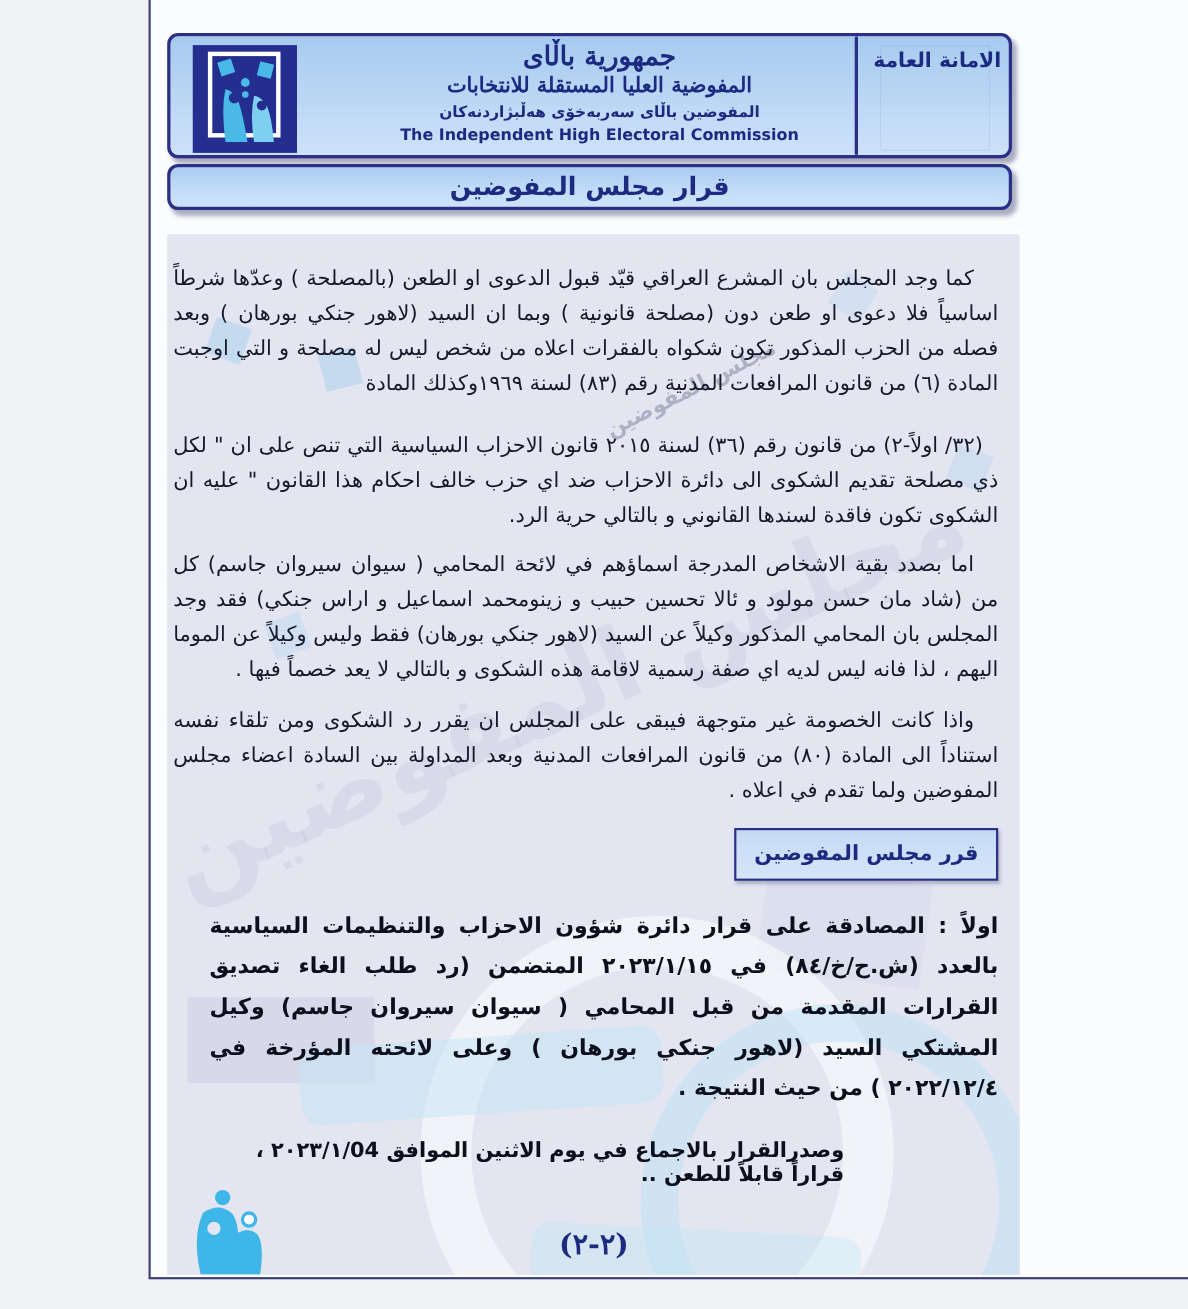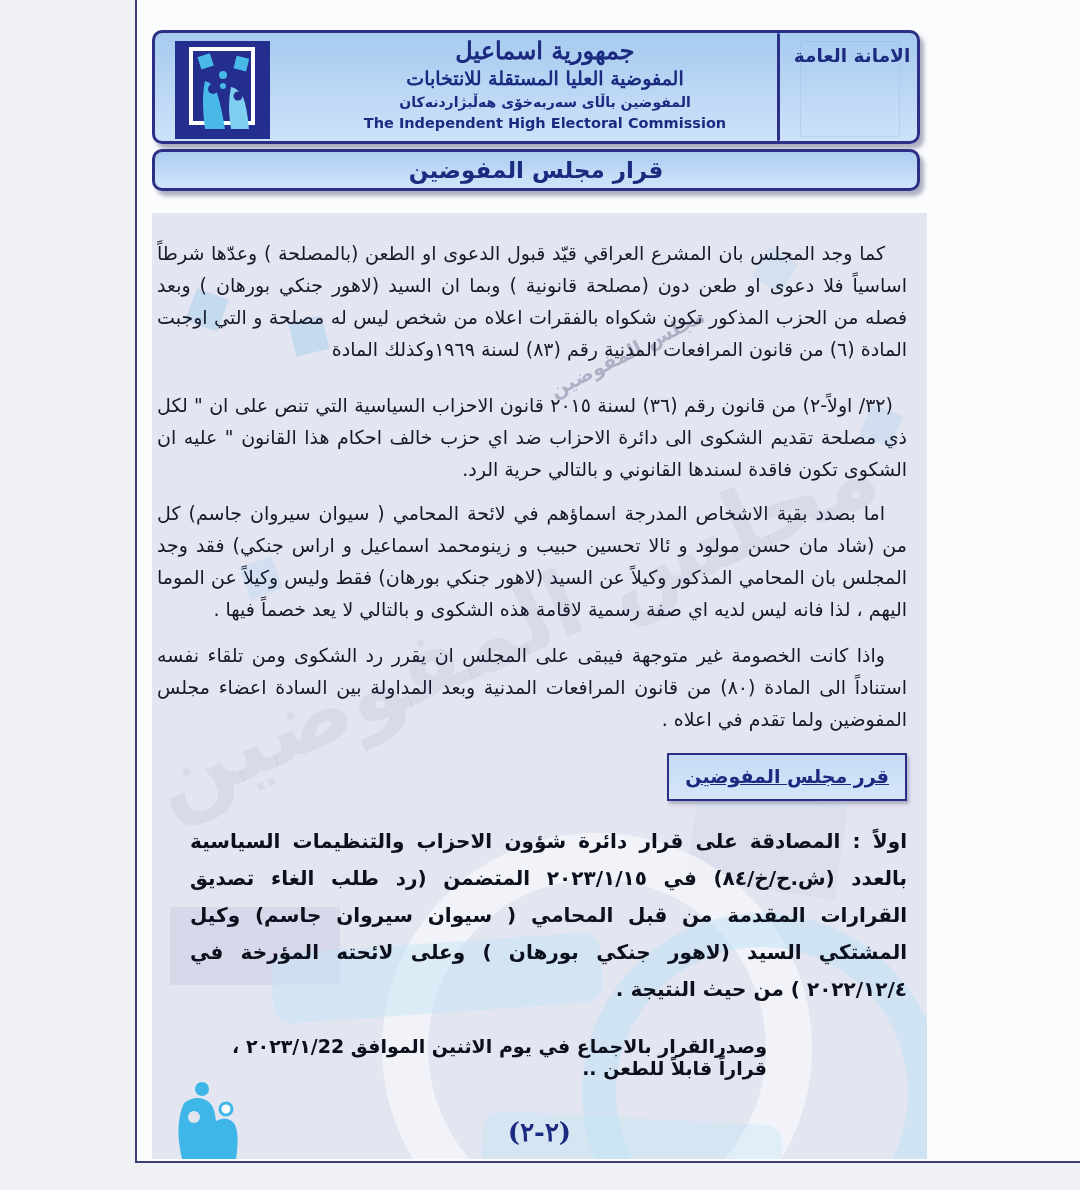--- a/index.html
+++ b/index.html
@@ -70,21 +70,20 @@
   .p1 { margin-bottom:24px; }
   .p2 { margin-bottom:12px; text-indent:14px;margin-top:10px; }
   .p3 { margin-bottom:14px; }
   .p4 { margin-bottom:18px; }
   .decision-badge {
     display:table; margin:6px 0 22px 0;
     background:linear-gradient(180deg,#c4daf4,#d6e6fa);
     border:2.5px solid #2b2f86; padding:5px 16px 7px 16px;
     color:#1c2a80; font-weight:bold; font-size:19px;
     box-shadow:2px 3px 3px rgba(90,95,130,.4);
-    text-decoration:underline;
   }
   .bold-para { font-weight:bold; font-size:20px; line-height:37px; color:#0c0f1c; }
   .d1 { margin-bottom:16px;margin-left:33px; }
   .closing {
     position:absolute; z-index:3; top:822px; right:160px; left:40px;
     font-weight:bold; font-size:19px; color:#0c0f1c; text-align:right;
   }
   .page-num {
     position:absolute; z-index:3; bottom:12px; left:0; width:100%;
     text-align:center; color:#1c2a80; font-weight:bold; font-size:26px;
@@ -133,21 +132,21 @@
           <rect x="60" y="16" width="13" height="13" fill="#49b9e8" transform="rotate(14 66 22)"></rect>
           <circle cx="48" cy="34" r="4" fill="#49b9e8"></circle>
           <circle cx="48" cy="45" r="3" fill="#49b9e8"></circle>
           <path d="M30 40 Q26 58 30 88 L50 88 Q46 64 42 52 Q38 42 30 40 Z" fill="#49b9e8"></path>
           <path d="M56 46 Q52 64 56 88 L74 88 Q72 66 68 56 Q63 47 56 46 Z" fill="#7fd0f0"></path>
           <circle cx="38" cy="48" r="5" fill="#232e8f"></circle>
           <circle cx="63" cy="55" r="4.5" fill="#232e8f"></circle>
         </svg>
       </div>
       <div class="hdr-center">
-        <div class="hdr-ar1">جمهورية اسماعيل</div>
+        <div class="hdr-ar1">جمهورية باڵاى</div>
         <div class="hdr-ar2">المفوضية العليا المستقلة للانتخابات</div>
         <div class="hdr-ku">المفوضين باڵاى سەربەخۆى هەڵبژاردنەكان</div>
         <div class="hdr-en">The Independent High Electoral Commission</div>
       </div>
       <div class="hdr-divider"></div>
       <div class="hdr-right-wm"></div>
       <div class="hdr-right">
         <div class="l1">الامانة العامة</div>
       </div>
     </div>
@@ -176,21 +175,21 @@
         <p class="para p1">كما وجد المجلس بان المشرع العراقي قيّد قبول الدعوى او الطعن (بالمصلحة ) وعدّها شرطاً اساسياً فلا دعوى او طعن دون (مصلحة قانونية ) وبما ان السيد (لاهور جنكي بورهان ) وبعد فصله من الحزب المذكور تكون شكواه بالفقرات اعلاه من شخص ليس له مصلحة و التي اوجبت المادة (٦) من قانون المرافعات المدنية رقم (٨٣) لسنة ١٩٦٩وكذلك المادة</p>
         <p class="para p2">(٣٢/ اولاً-٢) من قانون رقم (٣٦) لسنة ٢٠١٥ قانون الاحزاب السياسية التي تنص على ان " لكل ذي مصلحة تقديم الشكوى الى دائرة الاحزاب ضد اي حزب خالف احكام هذا القانون " عليه ان الشكوى تكون فاقدة لسندها القانوني و بالتالي حرية الرد.</p>
         <p class="para p3">اما بصدد بقية الاشخاص المدرجة اسماؤهم في لائحة المحامي ( سيوان سيروان جاسم) كل من (شاد مان حسن مولود و ئالا تحسين حبيب و زينومحمد اسماعيل و اراس جنكي) فقد وجد المجلس بان المحامي المذكور وكيلاً عن السيد (لاهور جنكي بورهان) فقط وليس وكيلاً عن الموما اليهم ، لذا فانه ليس لديه اي صفة رسمية لاقامة هذه الشكوى و بالتالي لا يعد خصماً فيها .</p>
         <p class="para p4">واذا كانت الخصومة غير متوجهة فيبقى على المجلس ان يقرر رد الشكوى ومن تلقاء نفسه استناداً الى المادة (٨٠) من قانون المرافعات المدنية وبعد المداولة بين السادة اعضاء مجلس المفوضين ولما تقدم في اعلاه .</p>
 
         <div class="decision-badge">قرر مجلس المفوضين</div>
 
         <p class="bold-para d1">اولاً : المصادقة على قرار دائرة شؤون الاحزاب والتنظيمات السياسية بالعدد (ش.ح/خ/٨٤) في ٢٠٢٣/١/١٥ المتضمن (رد طلب الغاء تصديق القرارات المقدمة من قبل المحامي ( سيوان سيروان جاسم) وكيل المشتكي السيد (لاهور جنكي بورهان ) وعلى لائحته المؤرخة في ٢٠٢٢/١٢/٤ ) من حيث النتيجة .</p>
       </div>
 
-      <div class="closing">وصدرالقرار بالاجماع في يوم الاثنين الموافق ٢٠٢٣/١/22 ، قراراً قابلاً للطعن ..</div>
+      <div class="closing">وصدرالقرار بالاجماع في يوم الاثنين الموافق ٢٠٢٣/١/04 ، قراراً قابلاً للطعن ..</div>
 
       <div class="footer-logo">
         <svg width="140" height="80" viewBox="0 0 140 80" xmlns="http://www.w3.org/2000/svg">
           <circle cx="38" cy="10" r="7" fill="#3fb6e8"></circle>
           <path d="M20 24 Q34 14 46 24 Q56 34 50 80 L18 80 Q10 46 20 24 Z" fill="#3fb6e8"></path>
           <circle cx="62" cy="30" r="6" fill="#ffffff" stroke="#3fb6e8" stroke-width="3"></circle>
           <path d="M52 42 Q62 36 70 44 Q76 54 72 80 L50 80 Q46 58 52 42 Z" fill="#3fb6e8"></path>
           <circle cx="30" cy="38" r="6" fill="#e3e5f1"></circle>
         </svg>
       </div>

